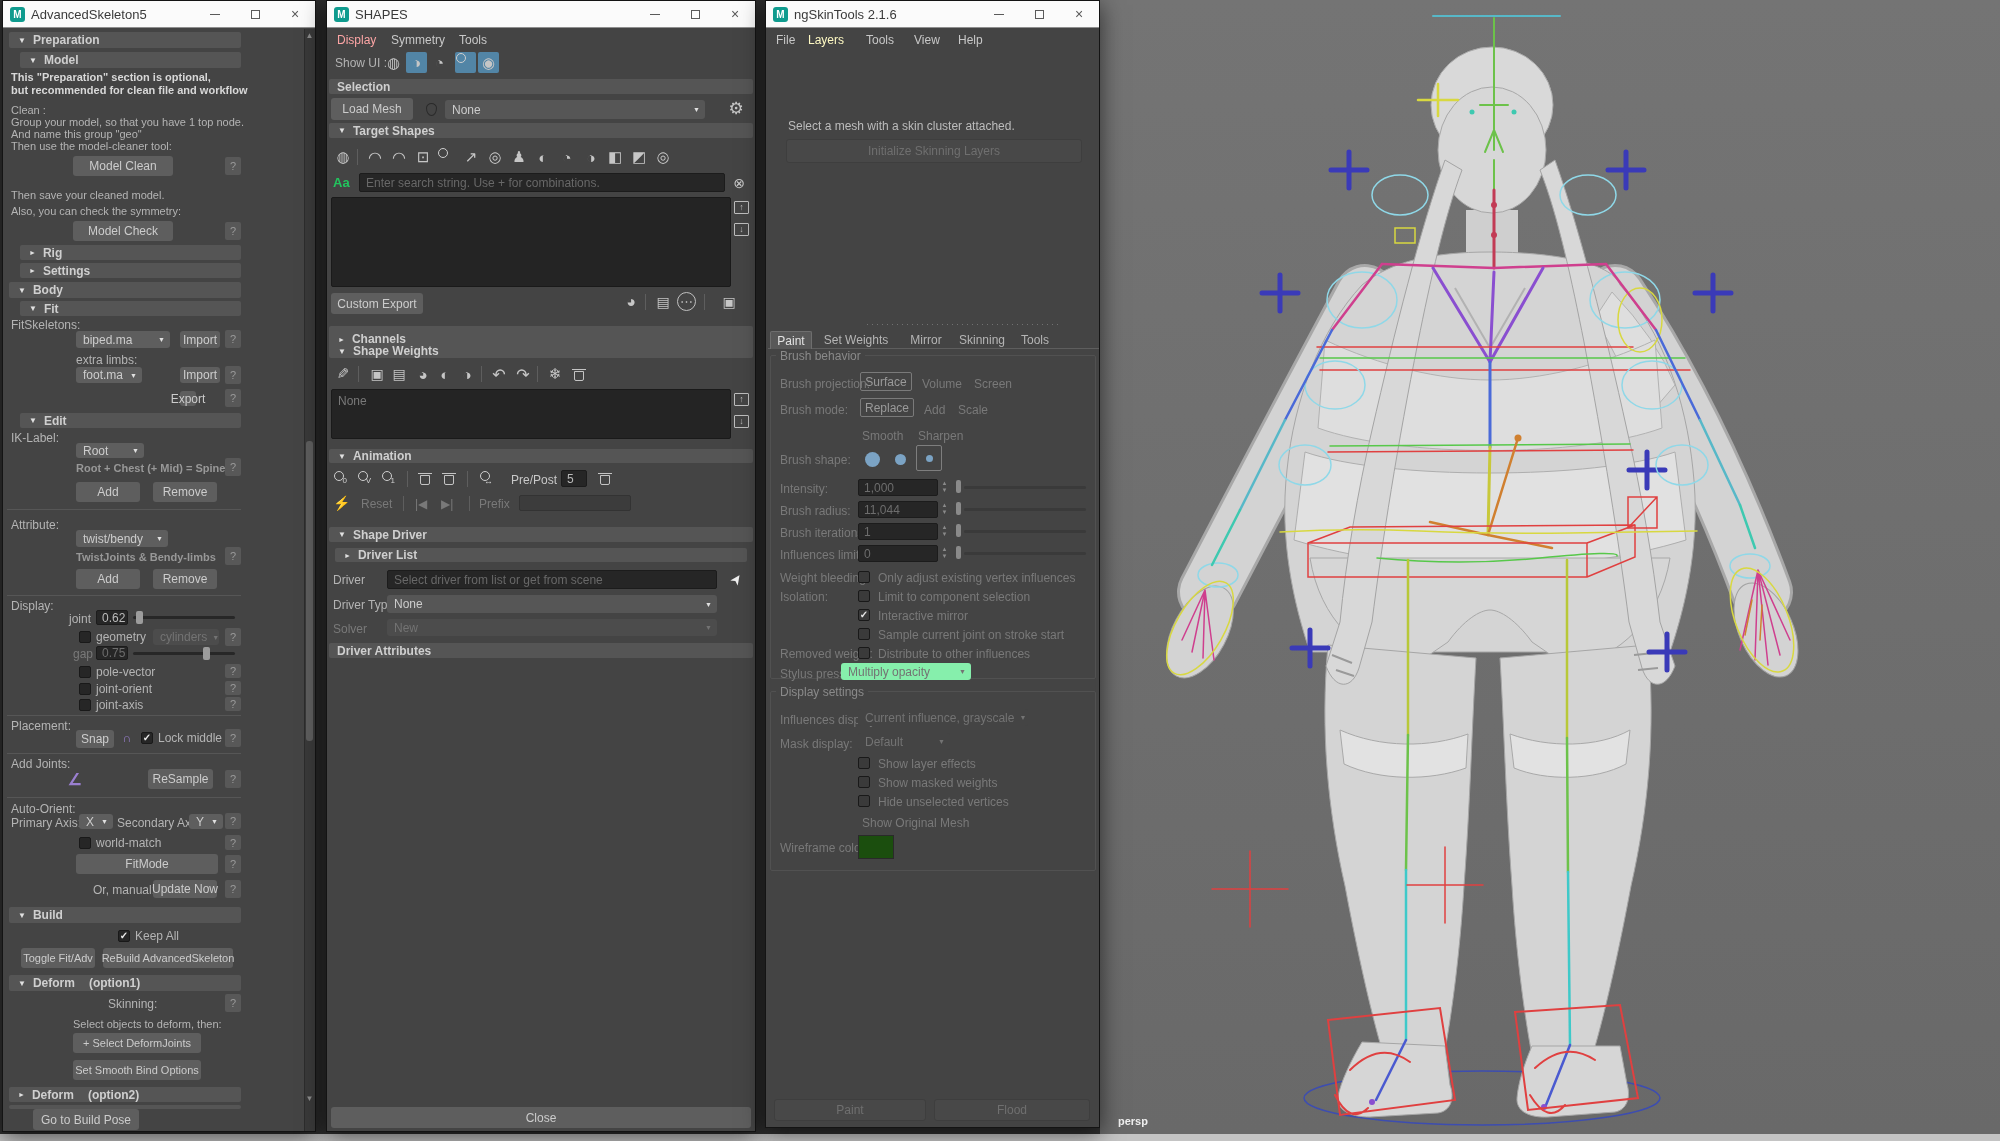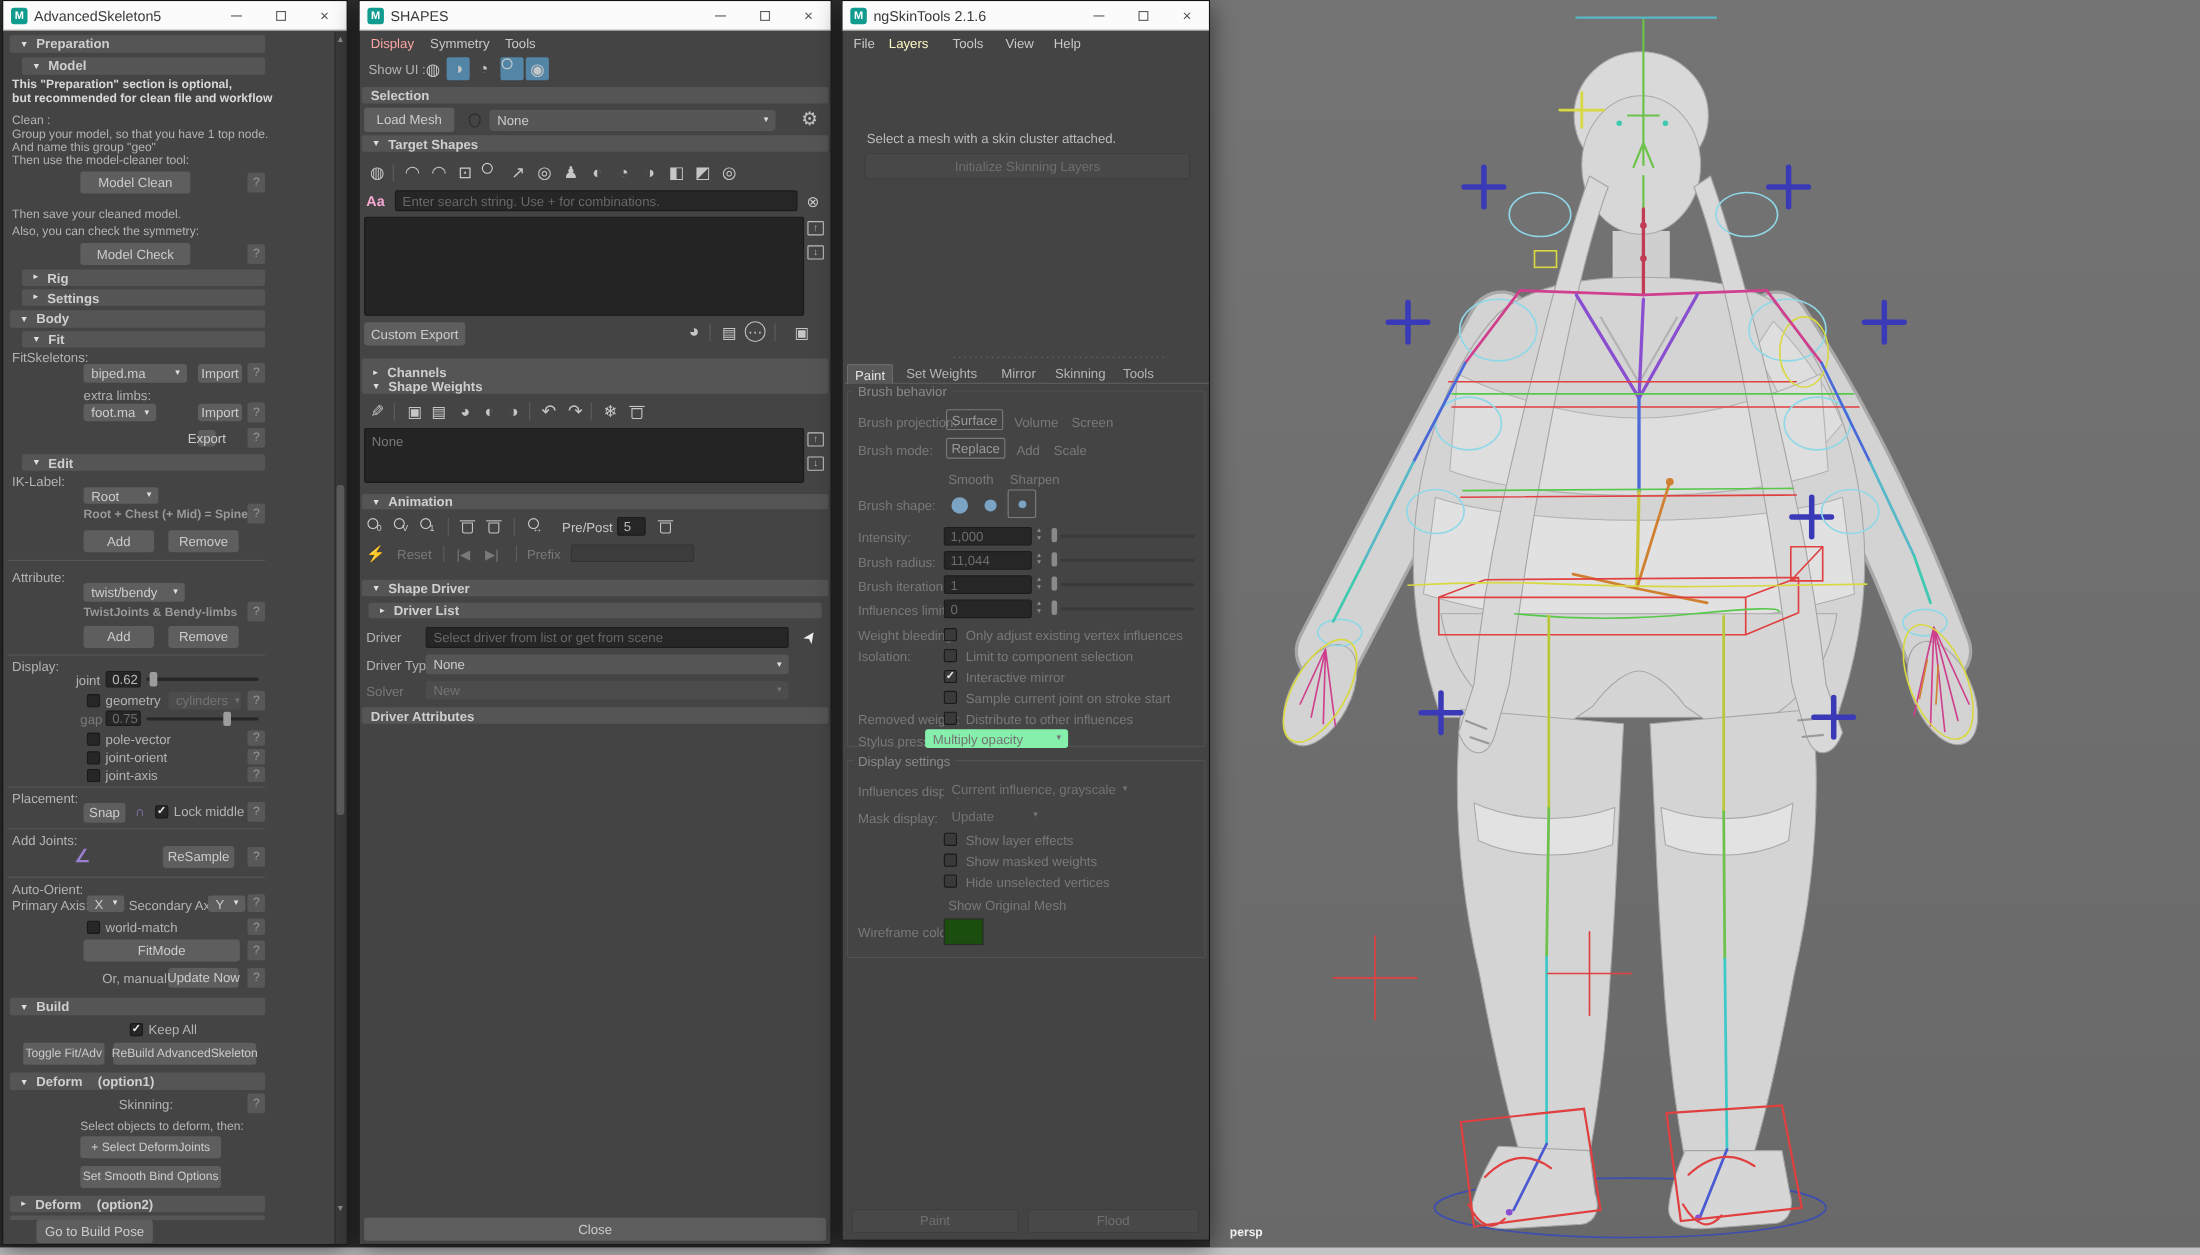--- a/index.html
+++ b/index.html
@@ -430,21 +430,21 @@
   <div class="ic" style="left:134px;top:146px;width:20px;height:20px;font-size:15px">↗</div>
   <div class="ic" style="left:158px;top:146px;width:20px;height:20px;font-size:15px">◎</div>
   <div class="ic" style="left:182px;top:146px;width:20px;height:20px;font-size:15px">♟</div>
   <div class="ic" style="left:206px;top:146px;width:20px;height:20px;font-size:15px">◐</div>
   <div class="ic" style="left:230px;top:146px;width:20px;height:20px;font-size:15px">◔</div>
   <div class="ic" style="left:254px;top:146px;width:20px;height:20px;font-size:15px">◑</div>
   <div class="ic" style="left:278px;top:146px;width:20px;height:20px;font-size:15px">◧</div>
   <div class="ic" style="left:302px;top:146px;width:20px;height:20px;font-size:15px">◩</div>
   <div class="ic" style="left:326px;top:146px;width:20px;height:20px;font-size:15px">◎</div>
 
-  <div class="lbl b" style="left:6px;top:174px;font-size:13px;color:#f9a8d4">Aa</div>
+  <div class="lbl b" style="left:6px;top:174px;font-size:13px;color:#22c55e">Aa</div>
   <input class="sinp" style="left: 32px; top: 172px; width: 366px; height: 19px;" placeholder="Enter search string. Use + for combinations.">
   <div class="ic" style="left:402px;top:172px;width:20px;height:19px;font-size:14px">⊗</div>
   <div class="listbox" style="left:4px;top:196px;width:400px;height:90px"></div>
   <div class="tblic" style="left:407px;top:200px">↑</div>
   <div class="tblic" style="left:407px;top:222px">↓</div>
 
   <div class="btn" style="left:4px;top:292px;width:92px;height:21px">Custom Export</div>
   <div class="ic" style="left:294px;top:290px;width:20px;height:22px;font-size:16px">◕</div>
   <div class="divl" style="left:318px;top:293px;width:1px;height:16px;background:#5e5e5e"></div>
   <div class="ic" style="left:326px;top:290px;width:20px;height:22px;font-size:14px">▤</div>
@@ -625,21 +625,21 @@
 
   <div class="grp" style="left:4px;top:690px;width:326px;height:180px"></div>
   <div class="grplbl" style="left:10px;top:684px">Display settings</div>
   <div class="lbl dim" style="left:14px;top:712px">Influences display:</div>
   <div class="dd dis" style="left:92px;top:708px;width:170px;height:17px;background:#444;border:none">
       <span>Current influence, grayscale</span>
       <span class="da">▼</span>
     </div>
   <div class="lbl dim" style="left:14px;top:736px">Mask display:</div>
   <div class="dd dis" style="left:92px;top:732px;width:92px;height:17px;background:#444;border:none">
-      <span>Update</span>
+      <span>Default</span>
       <span class="da">▼</span>
     </div>
   <div class="chk" style="left:92px;top:756px;background:#3a3a3a"></div>
   <div class="lbl dim" style="left:112px;top:756px">Show layer effects</div>
   <div class="chk" style="left:92px;top:775px;background:#3a3a3a"></div>
   <div class="lbl dim" style="left:112px;top:775px">Show masked weights</div>
   <div class="chk" style="left:92px;top:794px;background:#3a3a3a"></div>
   <div class="lbl dim" style="left:112px;top:794px">Hide unselected vertices</div>
   <div class="lbl dim" style="left:96px;top:815px">Show Original Mesh</div>
   <div class="lbl dim" style="left:14px;top:840px">Wireframe color:</div>

